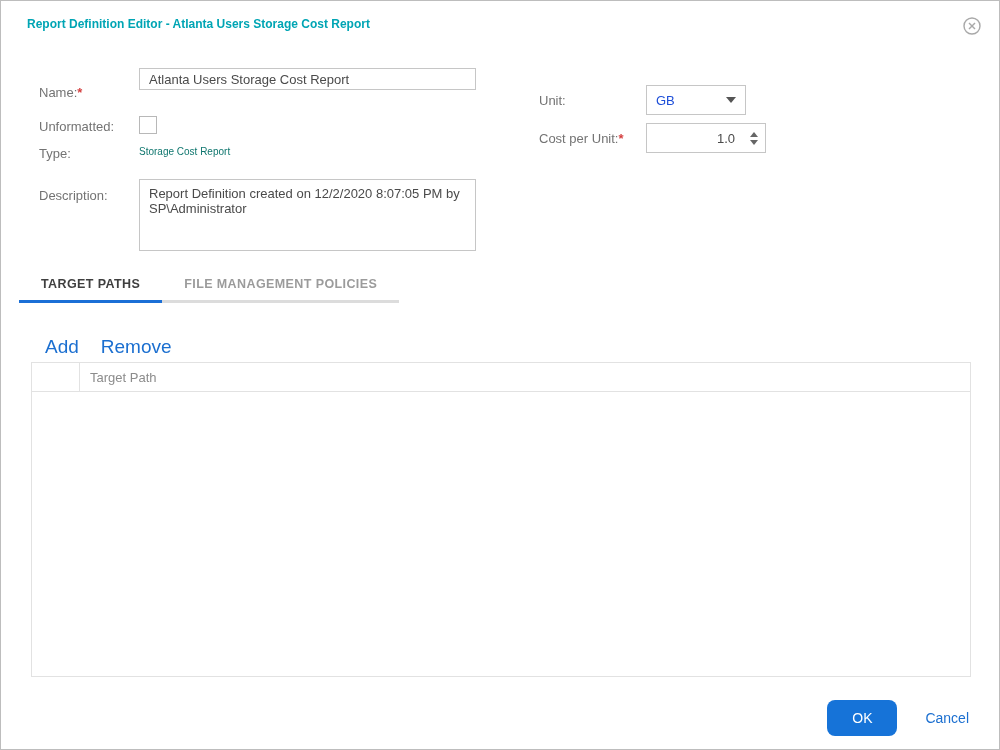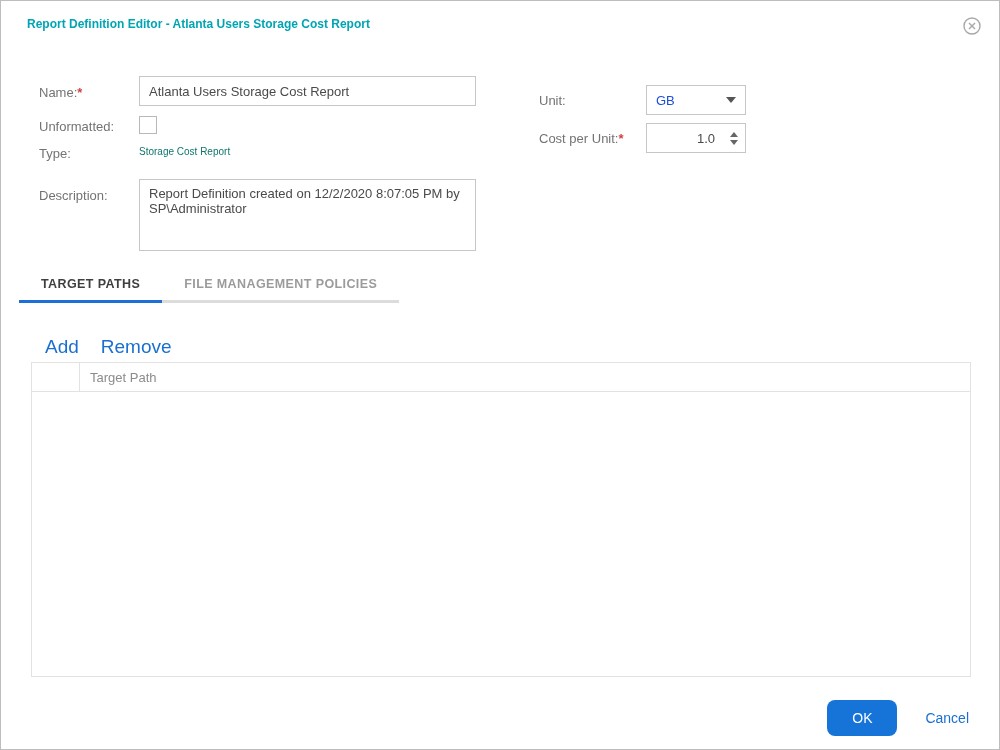--- a/index.html
+++ b/index.html
@@ -86,21 +86,21 @@
   }
   .dropdown .caret {
     width: 0; height: 0;
     border-left: 5px solid transparent;
     border-right: 5px solid transparent;
     border-top: 6px solid #555555;
   }
   .spinner-field {
     position: absolute;
     left: 645px; top: 122px;
-    width: 100px; height: 30px;
+    width: 120px; height: 30px;
     border: 1px solid #c6c6c6;
     display: flex;
     align-items: center;
     background: #fff;
   }
   .spinner-field .value {
     flex: 1;
     text-align: right;
     font-size: 13px;
     color: #4a4a4a;
@@ -219,21 +219,21 @@
 
   <div class="close-icon">
     <svg width="18" height="18" viewBox="0 0 18 18">
       <circle cx="9" cy="9" r="8" fill="none" stroke="#a9a9a9" stroke-width="1.4"></circle>
       <line x1="6" y1="6" x2="12" y2="12" stroke="#a9a9a9" stroke-width="1.4"></line>
       <line x1="12" y1="6" x2="6" y2="12" stroke="#a9a9a9" stroke-width="1.4"></line>
     </svg>
   </div>
 
   <div class="form-label" style="left:38px; top:84px;"><span>Name:</span><span class="required">*</span></div>
-  <input class="text-input" style="left: 138px; top: 75px; width: 337px; height: 30px;" type="text" value="Atlanta Users Storage Cost Report">
+  <input class="text-input" style="left: 138px; top: 67px; width: 337px; height: 22px;" type="text" value="Atlanta Users Storage Cost Report">
 
   <div class="form-label" style="left:38px; top:118px;">Unformatted:</div>
   <div class="checkbox"></div>
 
   <div class="form-label" style="left:38px; top:145px;">Type:</div>
   <div class="static-value" style="left:138px; top:145px;">Storage Cost Report</div>
 
   <div class="form-label" style="left:38px; top:187px;">Description:</div>
   <textarea class="desc" style="">Report Definition created on 12/2/2020 8:07:05 PM by SP\Administrator</textarea>
 

